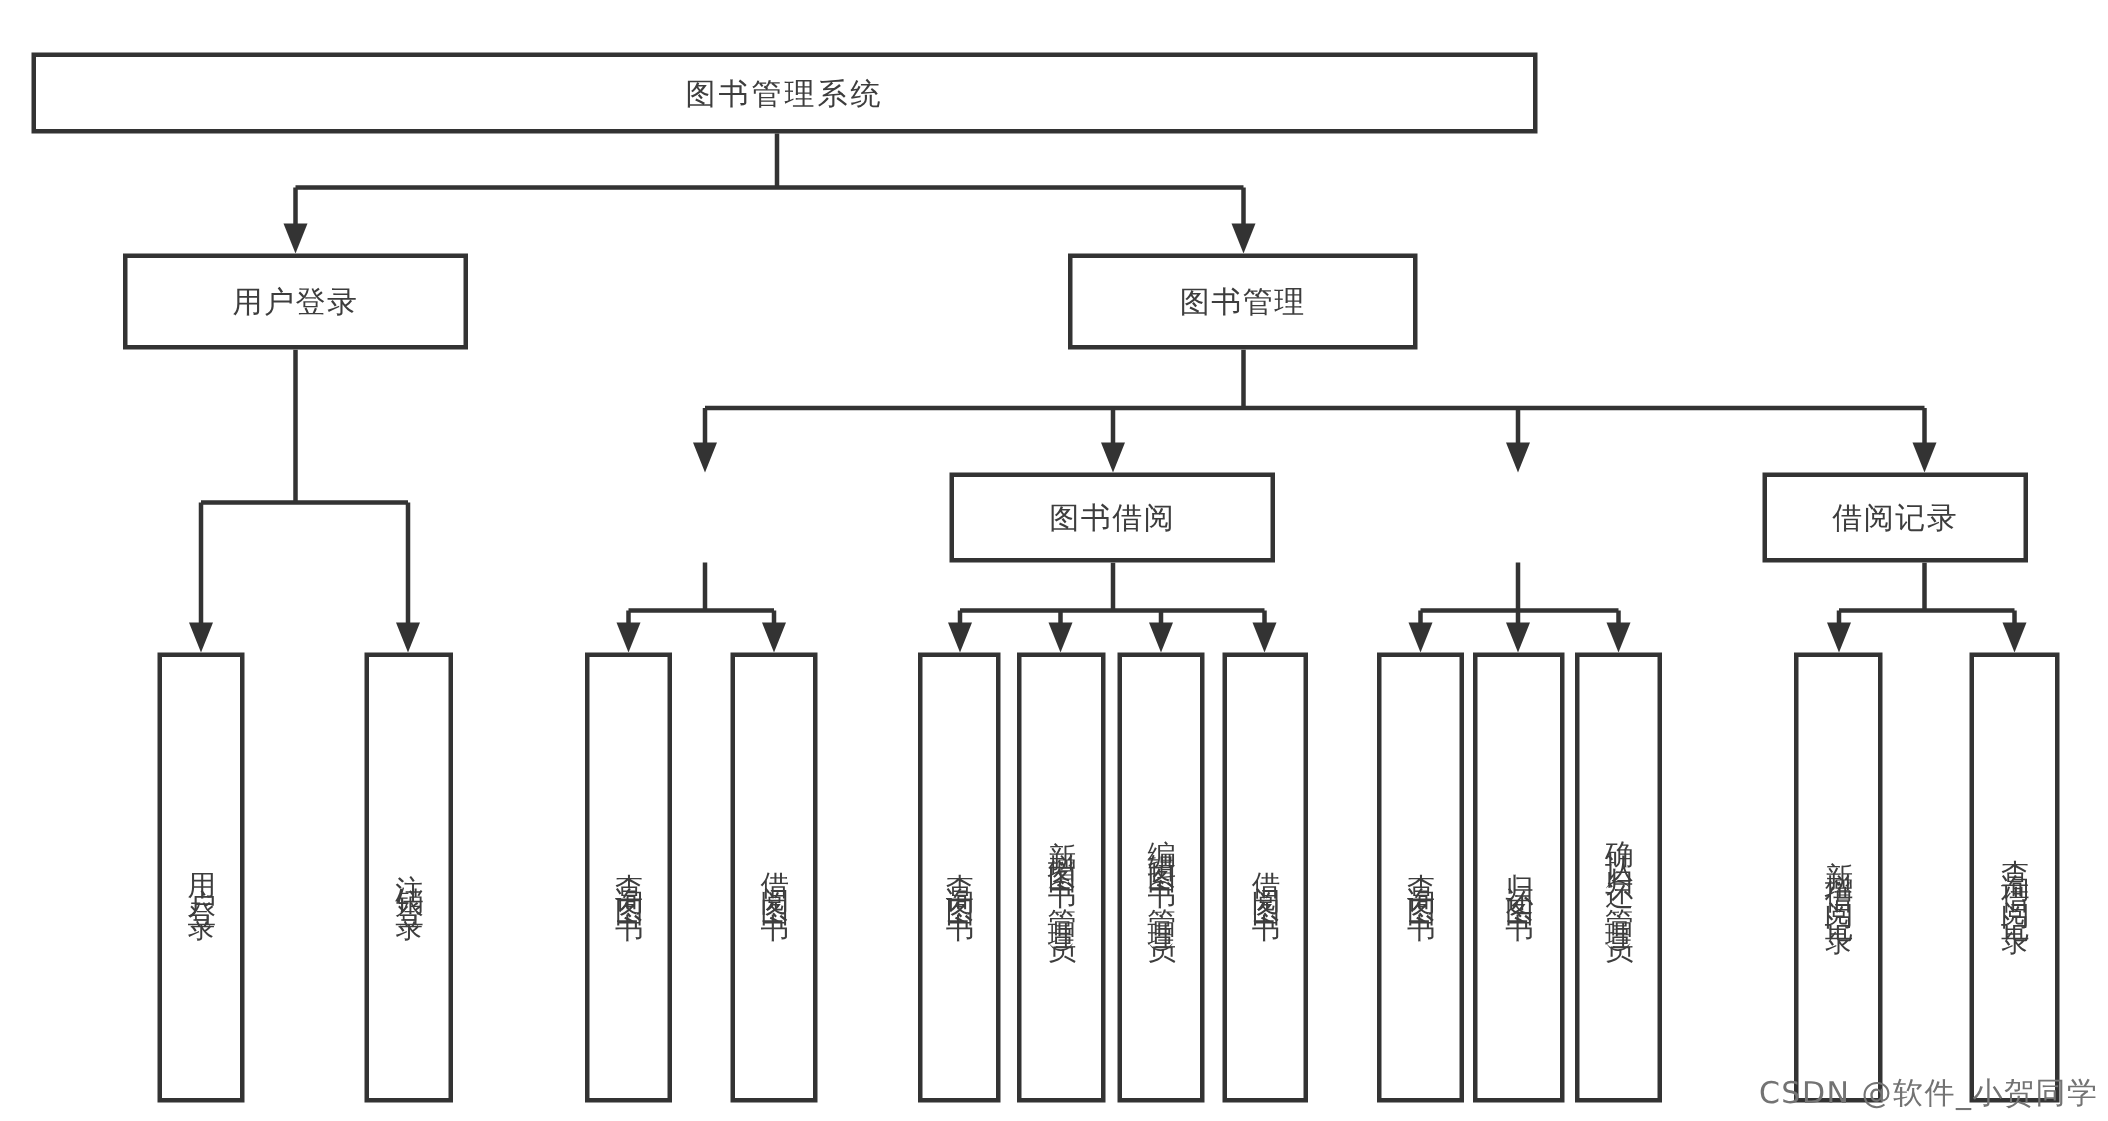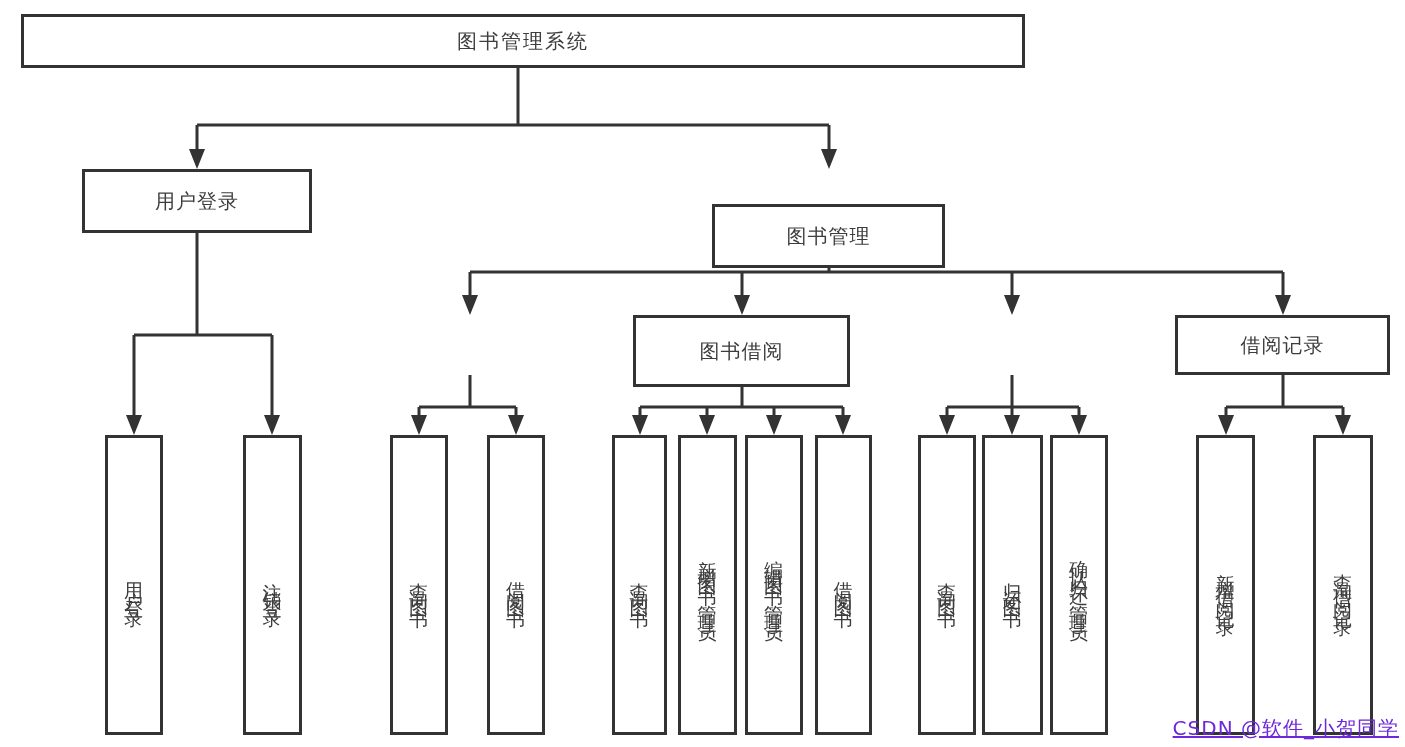--- a/index.html
+++ b/index.html
@@ -23,38 +23,37 @@
     border: 3px solid #333333;
     background: #ffffff;
     display: flex;
     align-items: center;
     justify-content: center;
     color: #3d3d3d;
     z-index: 2;
     text-align: center;
   }
   .h-node { font-size: 20px; letter-spacing: 1px; }
-  .root-node { font-size: 20px; letter-spacing: 2px; }
+  .root-node { font-size: 20px; letter-spacing: 2px; margin-top: 21px; }
   .v-node {
     writing-mode: vertical-rl;
     text-orientation: mixed;
     font-size: 19px;
     letter-spacing: 9px;
     line-height: 1;
   }
   .watermark {
     position: absolute;
     right: 6px;
     bottom: 5px;
     font-size: 20px;
-    color: #6d28d9;
+    color: #737373;
     z-index: 4;
     letter-spacing: 1px;
     white-space: nowrap;
-    text-decoration: underline;
   }
 </style>
 </head>
 <body>
 
 <div class="canvas">
 
   <svg class="connectors" viewBox="0 0 1405 747" xmlns="http://www.w3.org/2000/svg">
     <g stroke="#333333" stroke-width="3" fill="none">
       <path d="M518 68 V125 M197 125 H829 M197 125 V151 M829 125 V151"></path>
@@ -114,24 +113,24 @@
     </g>
     <g fill="#333333" stroke="none">
       <polygon points="1218,415 1234,415 1226,435"></polygon>
       <polygon points="1335,415 1351,415 1343,435"></polygon>
     </g>
   </svg>
 
   <div class="node root-node" style="left:21px; top:14px; width:1004px; height:54px;">图书管理系统</div>
 
   <div class="node h-node" style="left:82px; top:169px; width:230px; height:64px;">用户登录</div>
-  <div class="node h-node" style="left:712px; top:169px; width:233px; height:64px;margin-top:35px;">图书管理</div>
+  <div class="node h-node" style="left:712px; top:169px; width:233px; height:64px;">图书管理</div>
 
-  <div class="node h-node" style="left:633px; top:315px; width:217px; height:72px;">图书借阅</div>
-  <div class="node h-node" style="left:1175px; top:315px; width:215px; height:60px;">借阅记录</div>
+  <div class="node h-node" style="left:633px; top:315px; width:217px; height:60px;">图书借阅</div>
+  <div class="node h-node" style="left:1175px; top:315px; width:177px; height:60px;">借阅记录</div>
 
   <div class="node v-node" style="left:105px; top:435px; width:58px; height:300px;">用户登录</div>
   <div class="node v-node" style="left:243px; top:435px; width:59px; height:300px;">注销登录</div>
 
   <div class="node v-node" style="left:390px; top:435px; width:58px; height:300px;">查询图书</div>
   <div class="node v-node" style="left:487px; top:435px; width:58px; height:300px;">借阅图书</div>
 
   <div class="node v-node" style="left:612px; top:435px; width:55px; height:300px;">查询图书</div>
   <div class="node v-node" style="left:678px; top:435px; width:59px; height:300px;">新增图书（管理员）</div>
   <div class="node v-node" style="left:745px; top:435px; width:58px; height:300px;">编辑图书（管理员）</div>

